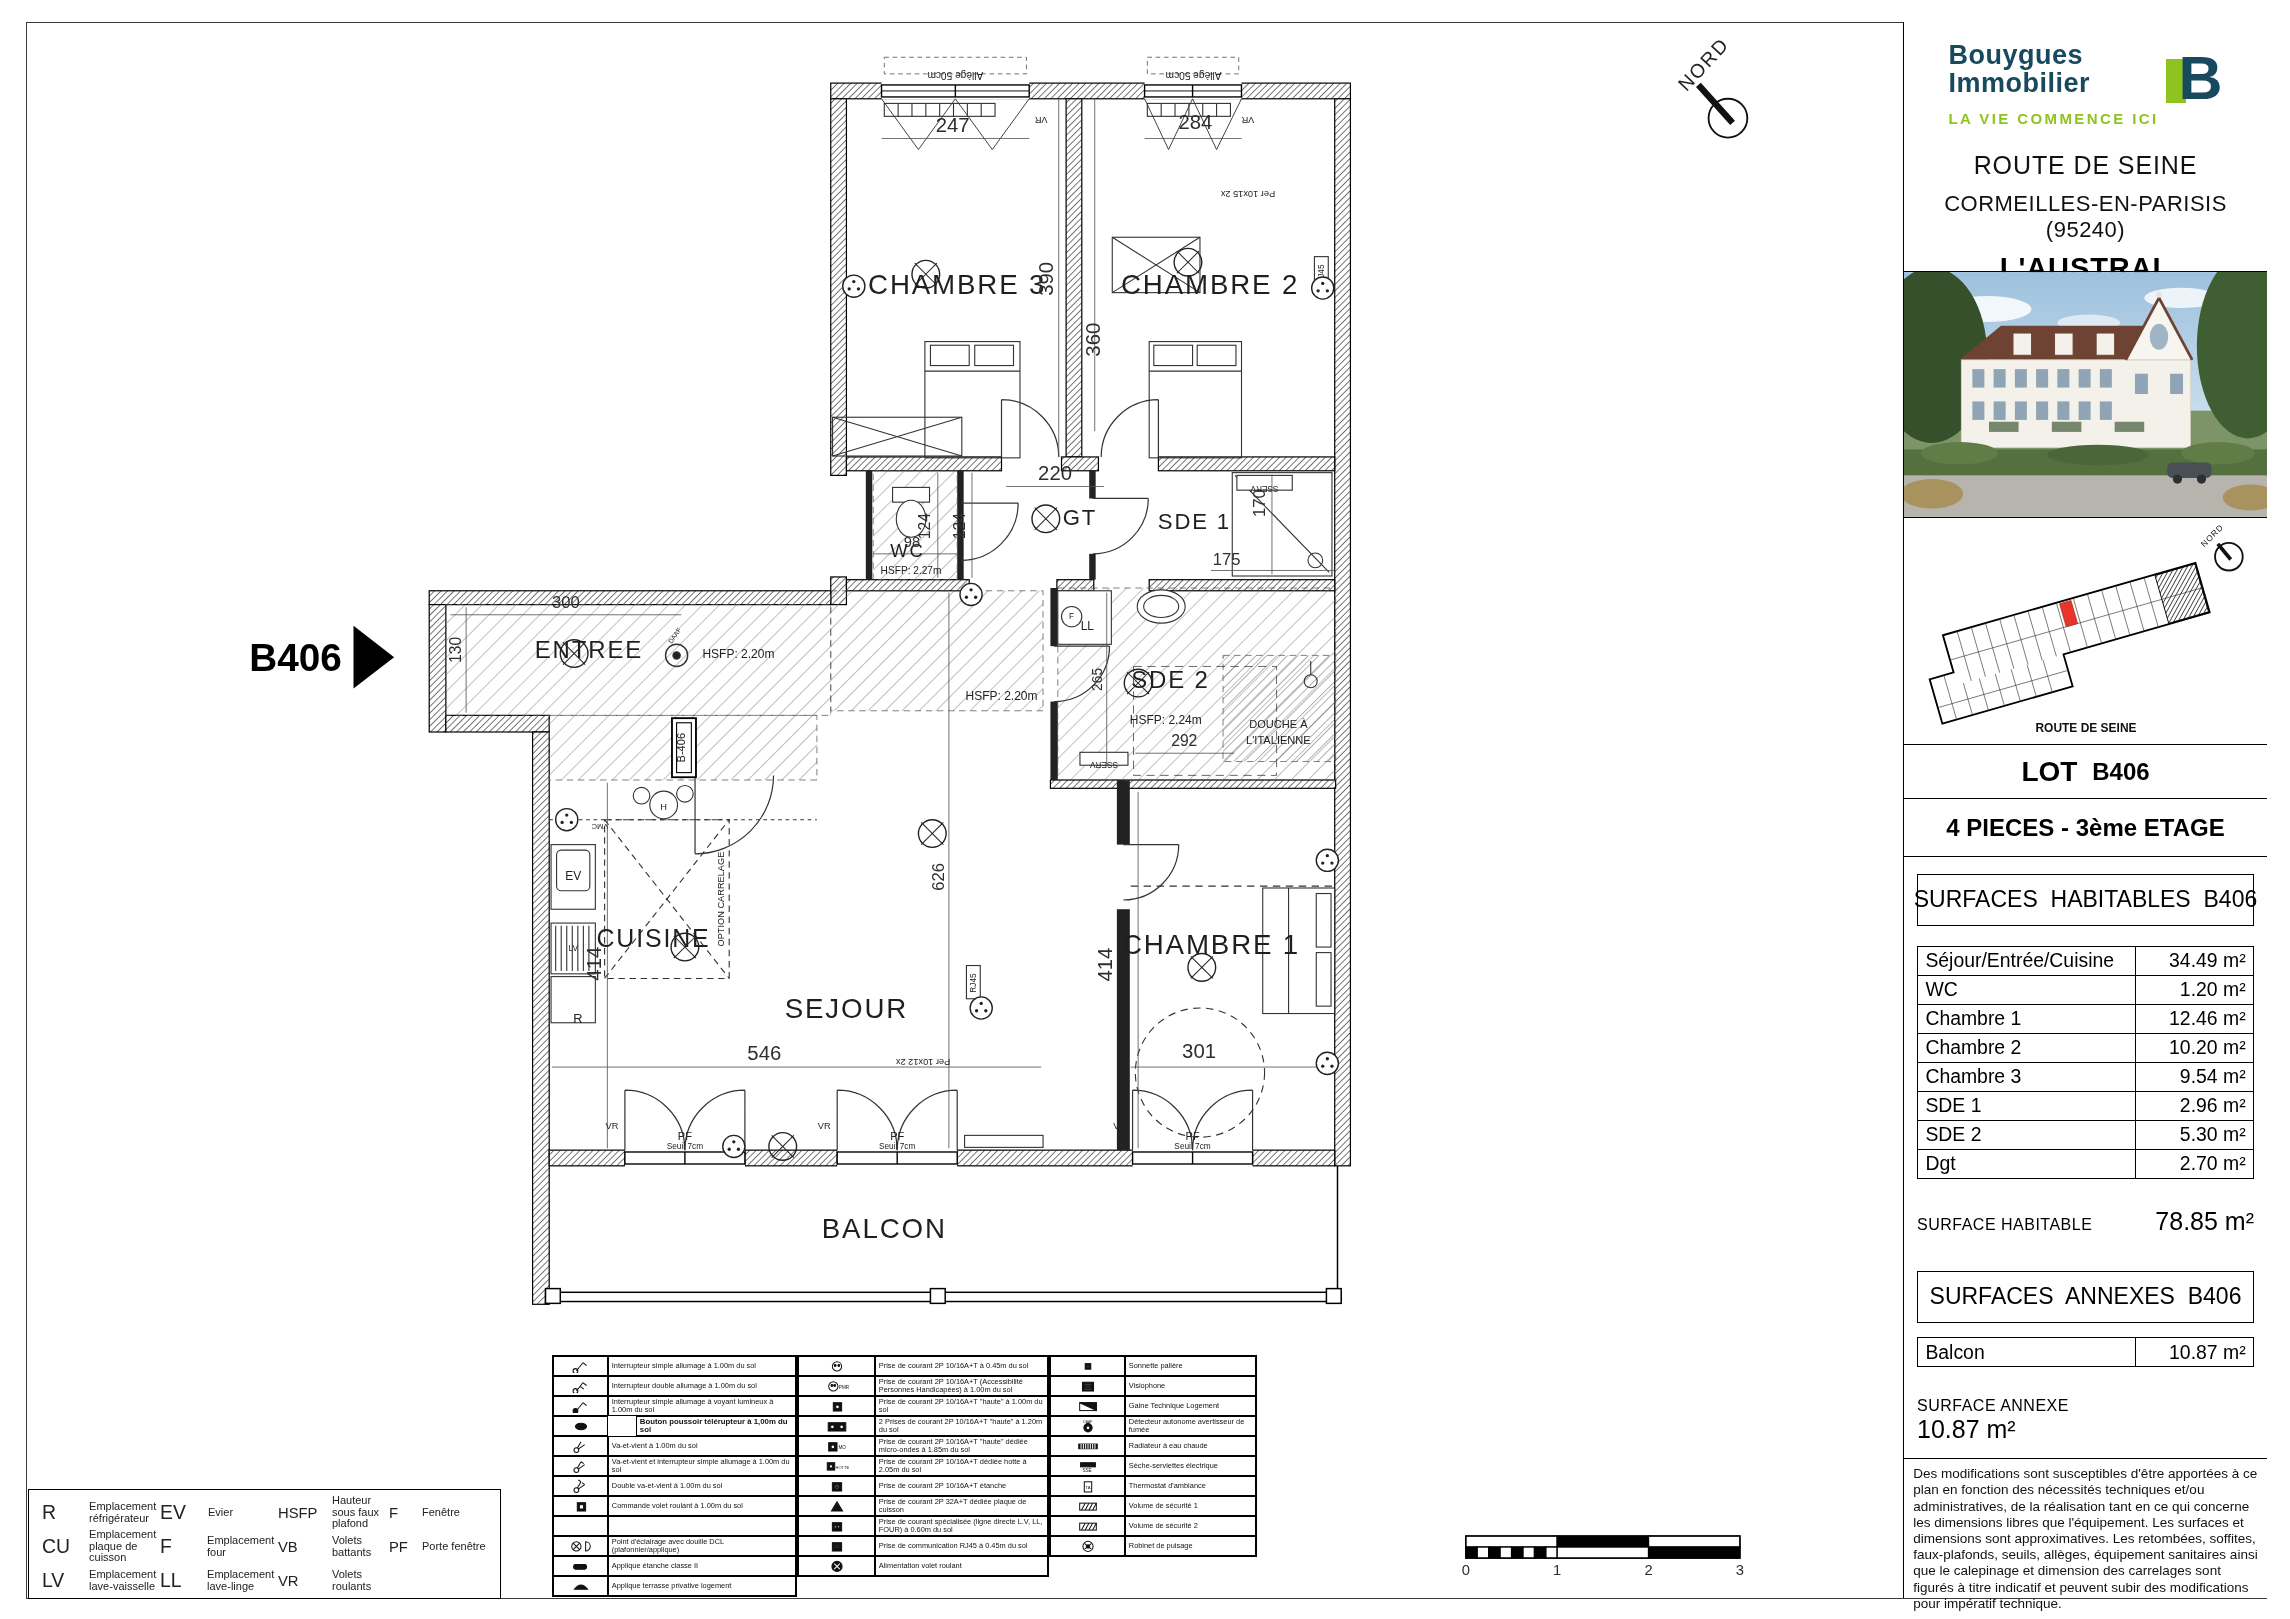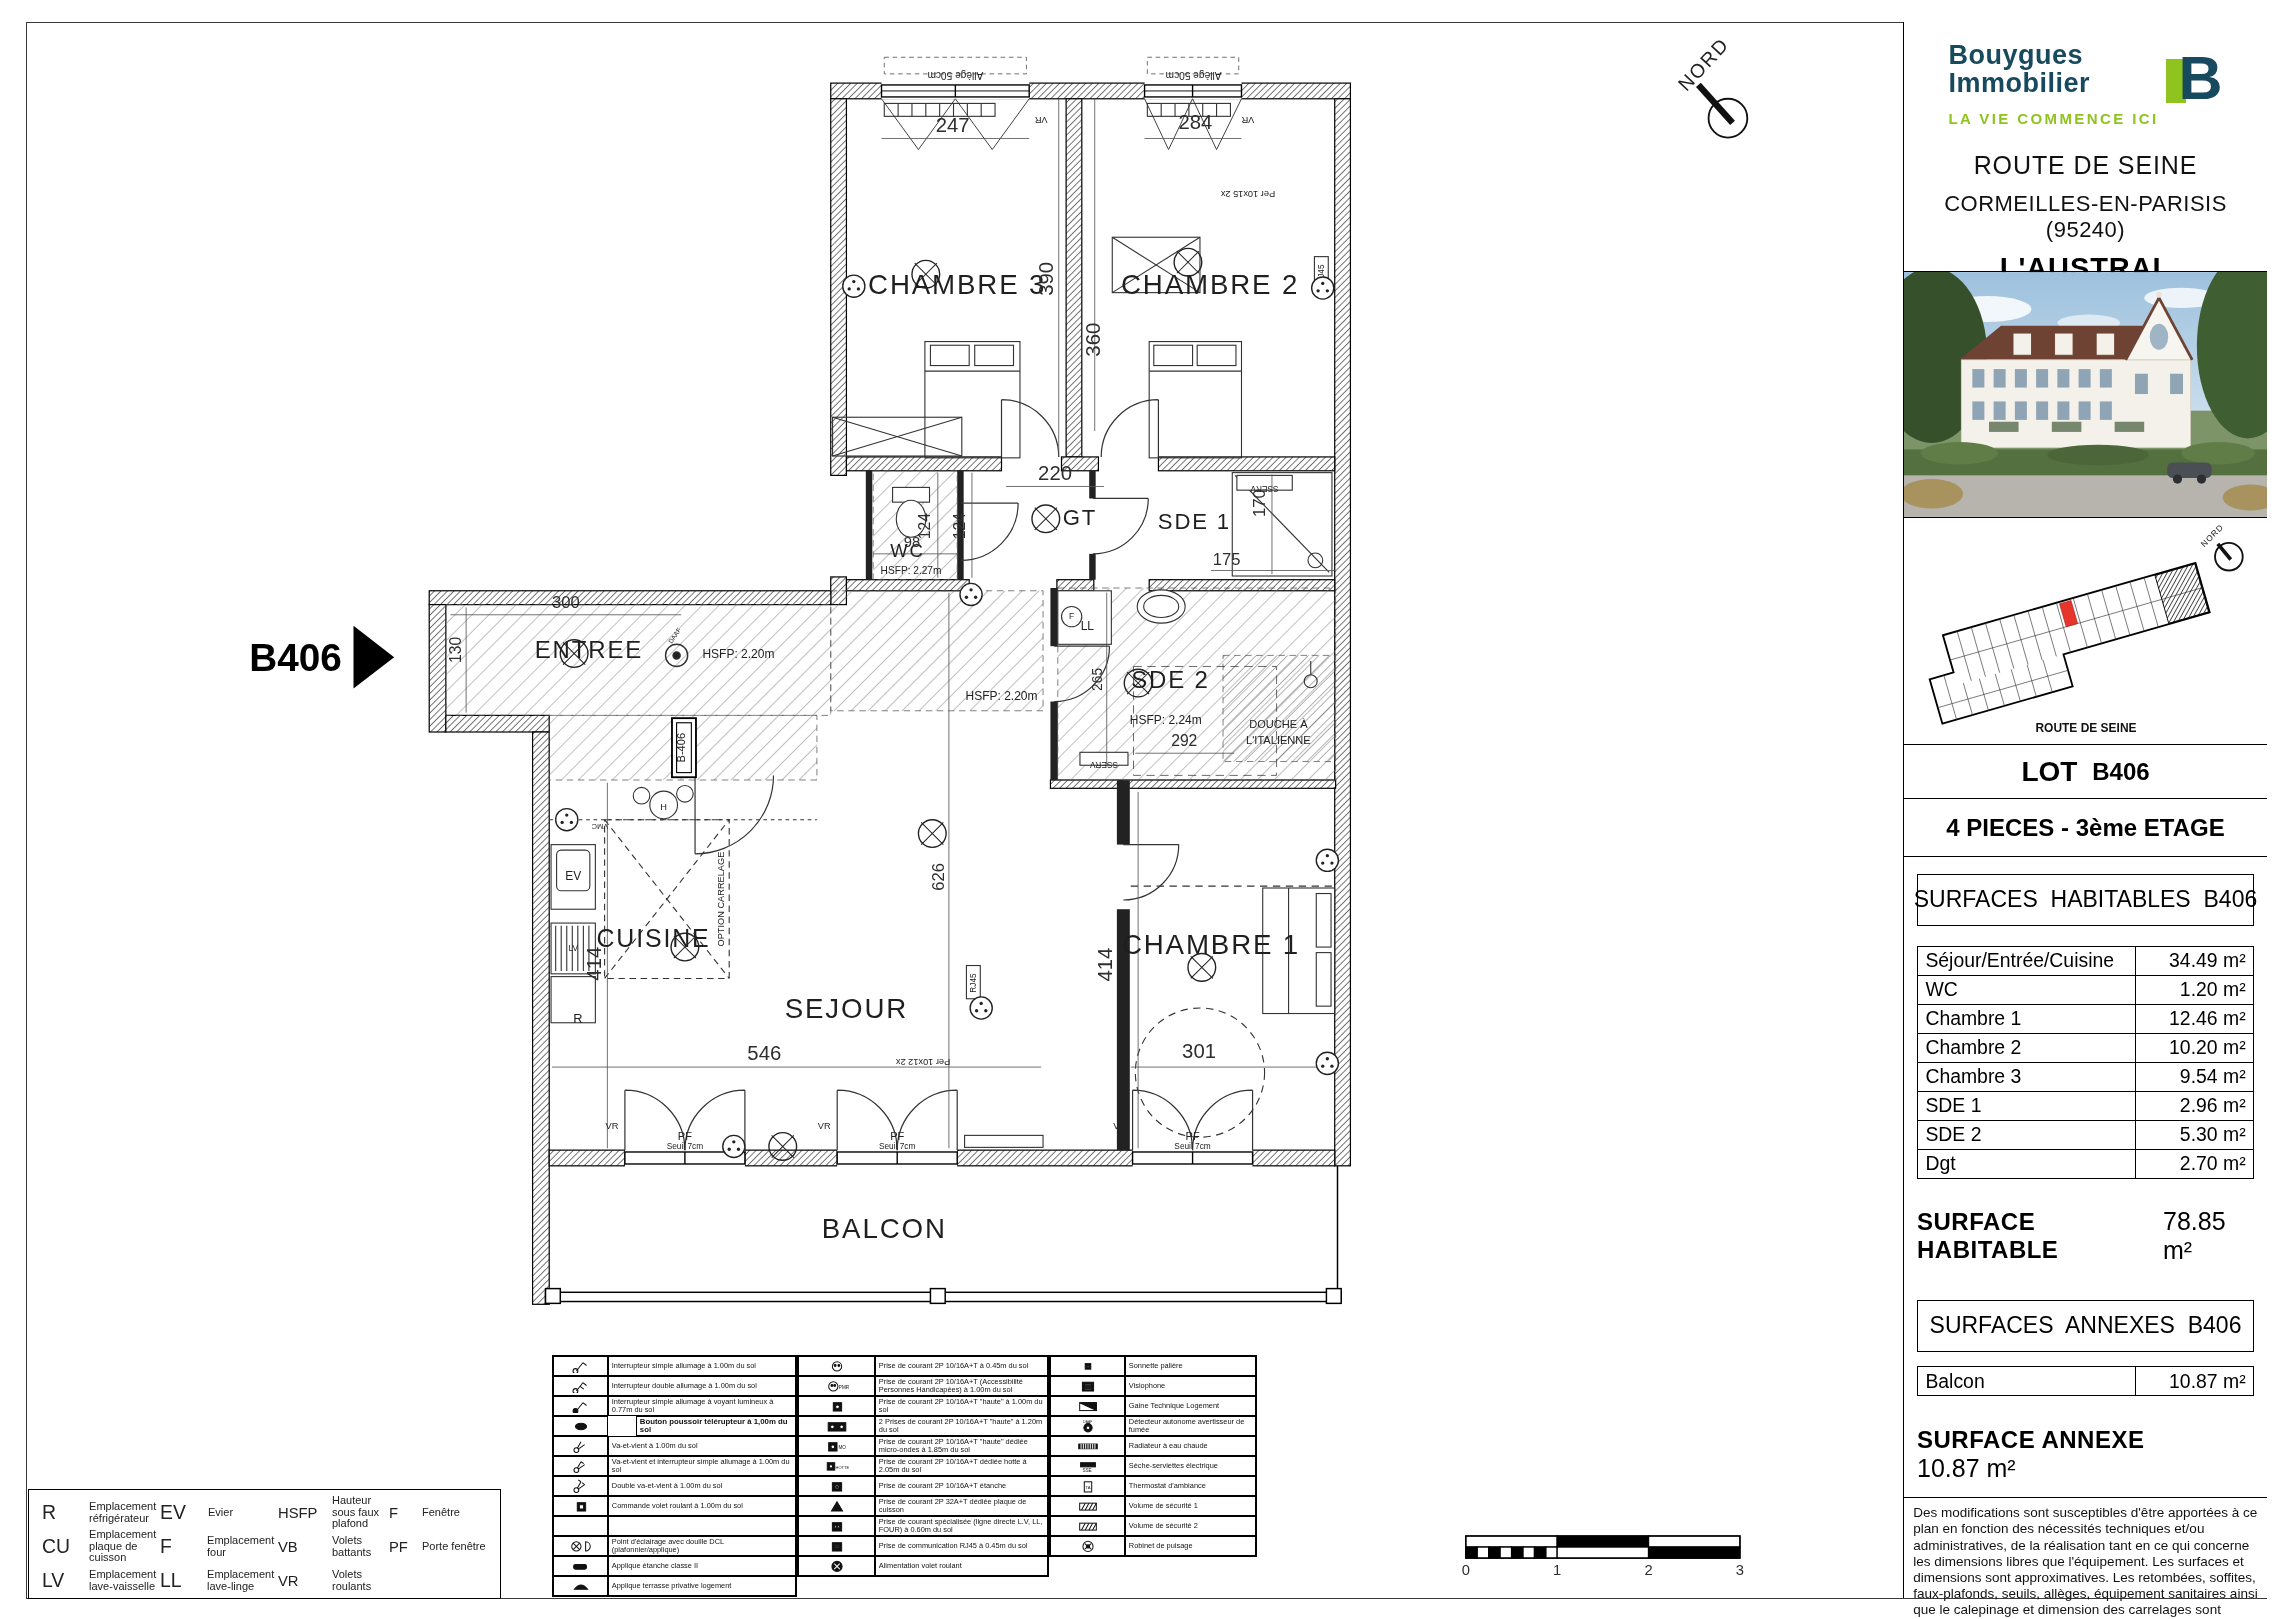--- a/index.html
+++ b/index.html
@@ -34,21 +34,21 @@
   .sb-lot .l{font-size:28px;font-weight:bold;}
   .sb-lot .v{font-size:24px;font-weight:bold;}
   .sb-type{height:58px;border-bottom:1.8px solid #000;display:flex;align-items:center;justify-content:center;font-size:24px;font-weight:bold;box-sizing:border-box;}
   .sb-box-title{margin:16.6px 13px 0 13px;border:1.8px solid #000;height:50px;display:flex;align-items:center;justify-content:center;font-size:23px;white-space:pre;}
   .stable{margin:20px 13px 0 13px;border:1.8px solid #000;}
   .srow{display:flex;height:28px;border-top:1.4px solid #000;}
   .srow:first-child{border-top:none;}
   .srow .n{flex:1;padding-left:7.4px;font-size:19.4px;display:flex;align-items:center;}
   .srow .v{width:118px;border-left:1.4px solid #000;display:flex;align-items:center;justify-content:flex-end;padding-right:7.4px;font-size:19.4px;box-sizing:border-box;}
   .sb-total{margin:28px 13px 0 13px;display:flex;justify-content:space-between;align-items:baseline;}
-  .sb-total .l{font-size:24px;letter-spacing:0.5px;font-weight:bold;}
+  .sb-total .l{font-size:16px;letter-spacing:0.5px;}
   .sb-total .v{font-size:25px;}
   .sb-box-title.annex{margin-top:35px;height:50px;}
   .stable.annex{margin-top:14.8px;}
   .sb-total.annex{margin-top:29.5px;flex-direction:column;}
   .sb-disclaimer{margin-top:14px;border-top:1.8px solid #000;border-bottom:1.8px solid #000;padding:7.4px 9.2px 9.2px 9.2px;font-size:13.5px;line-height:1.2;color:#111;}
   .sb-disclaimer p{margin:0 0 9.2px 0;}
   .sb-disclaimer p:last-child{margin-bottom:0;}
   
   .legend{position:absolute;left:552px;top:1355px;display:flex;align-items:flex-start;justify-content:flex-end;}
   .lgroup{display:grid;border:1.4px solid #000;border-right:1.4px solid #000;}
@@ -570,21 +570,21 @@
         <div class="lcell lbl">Interrupteur double allumage à 1.00m du sol</div>
         <div class="lcell sym">
           <svg class="legend-glyph" viewBox="0 0 24 16">
             <g stroke="#111" fill="none" stroke-width="1.1">
               <line x1="7" y1="13" x2="14" y2="4"></line>
               <circle cx="6" cy="13" r="2.6" fill="#111"></circle>
               <line x1="14" y1="4" x2="18" y2="7"></line>
             </g>
           </svg>
         </div>
-        <div class="lcell lbl">Interrupteur simple allumage à voyant lumineux à 0.77m du sol</div>
+        <div class="lcell lbl">Interrupteur simple allumage à voyant lumineux à 1.00m du sol</div>
         <div class="lcell sym">
           <svg class="legend-glyph" viewBox="0 0 24 16">
             <g stroke="#111" fill="none" stroke-width="1.1">
               <ellipse cx="12" cy="8" rx="6" ry="3.5" fill="#111"></ellipse>
             </g>
           </svg>
         </div>
         <div class="lcell lbl bold">Bouton poussoir télérupteur à 1,00m du sol</div>
         <div class="lcell sym">
           <svg class="legend-glyph" viewBox="0 0 24 16">

